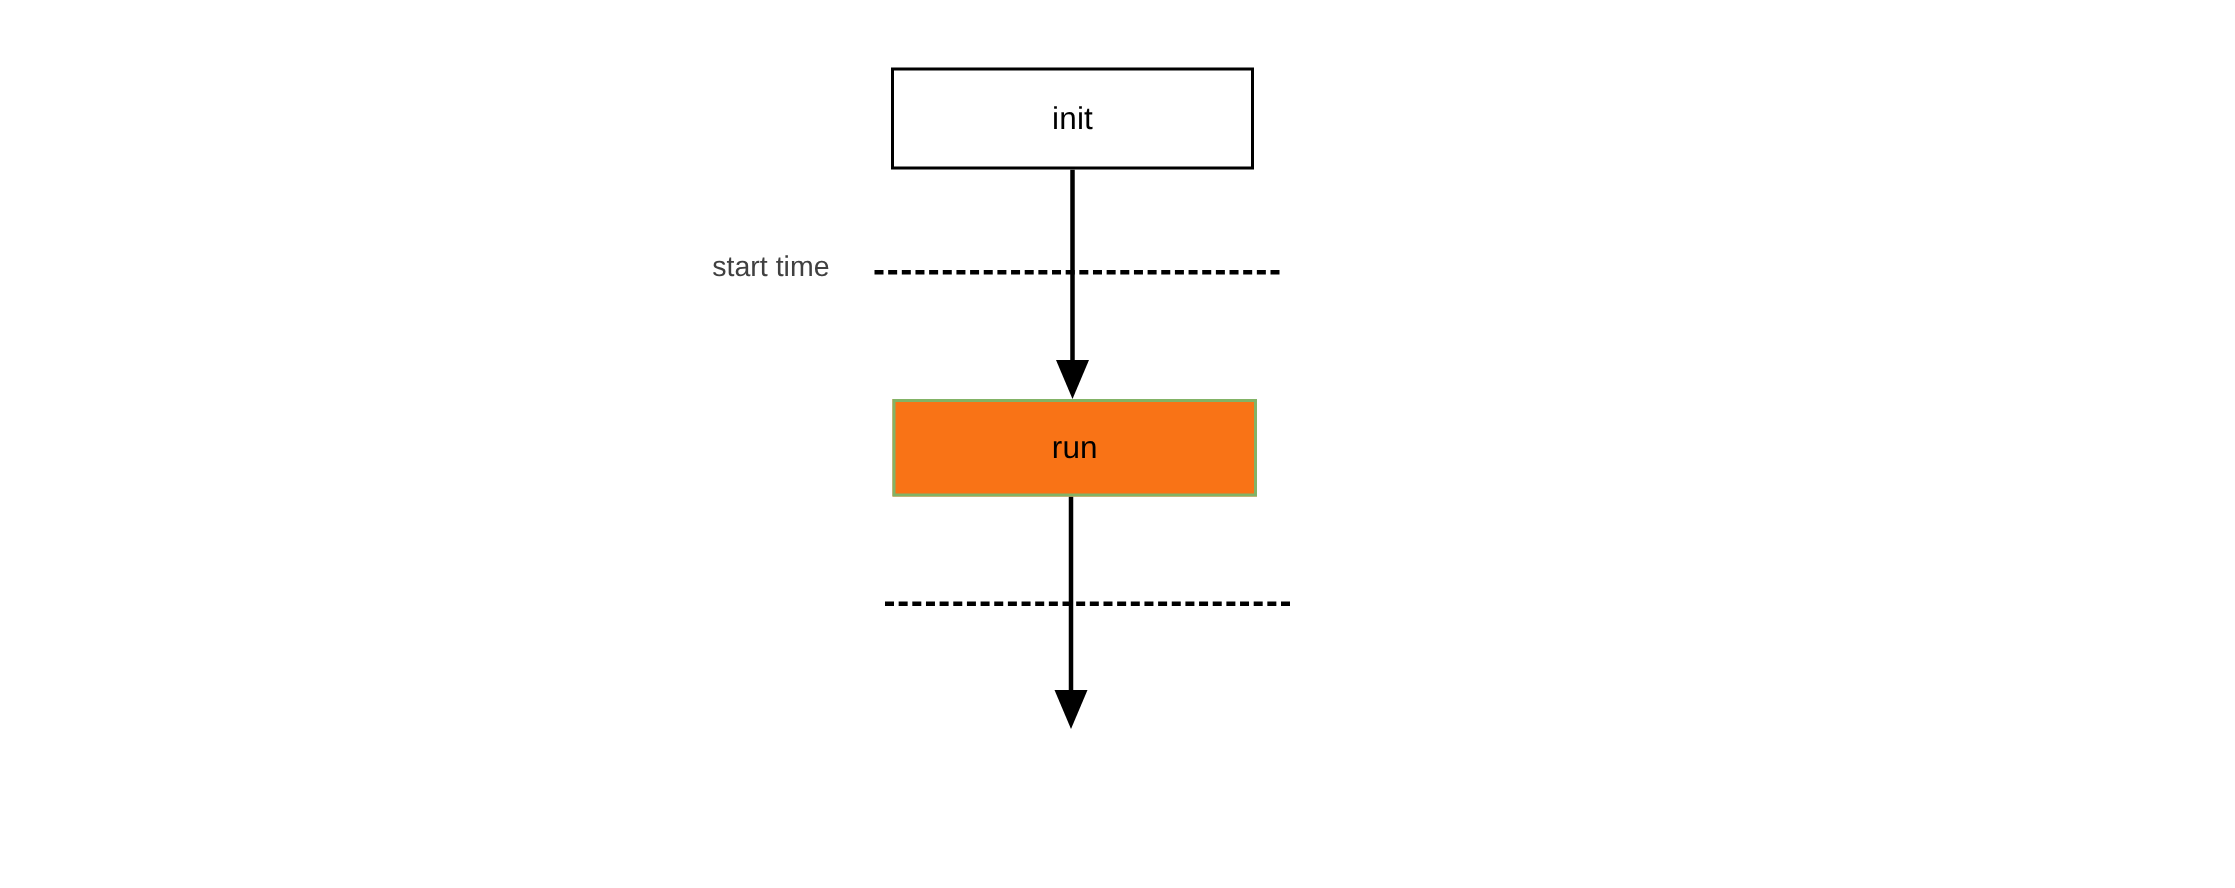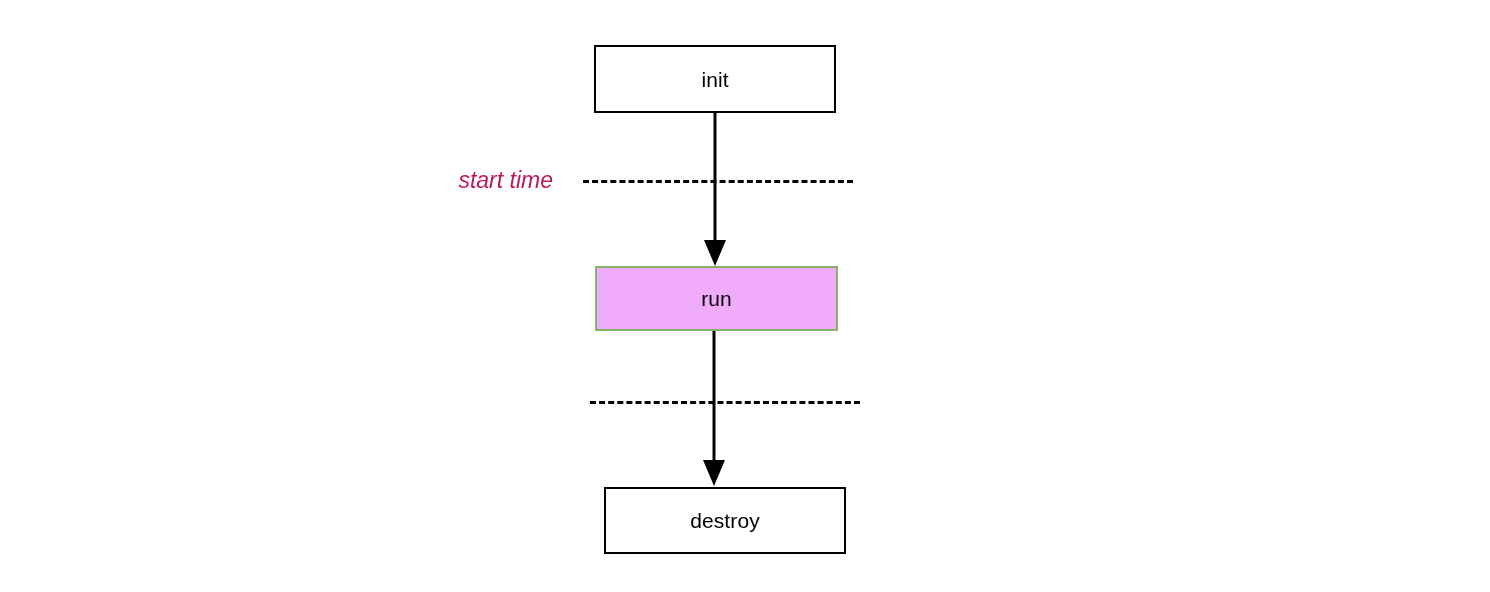--- a/index.html
+++ b/index.html
@@ -35,40 +35,39 @@
     width: 242px;
     height: 68px;
     background: #ffffff;
     border: 2px solid #000000;
   }
   .node-run {
     left: 595px;
     top: 266px;
     width: 243px;
     height: 65px;
-    background: #f0abfc;
+    background: #f97316;
     border: 2px solid #82b366;
   }
   .node-destroy {
     left: 604px;
     top: 487px;
     width: 242px;
     height: 67px;
     background: #ffffff;
     border: 2px solid #000000;
   }
   .node-label {
     display: block;
   }
   .marker-label {
     position: absolute;
     font-family: "Liberation Sans", sans-serif;
-    font-style: italic;
-    font-size: 23px;
-    color: #be185d;
+    font-size: 19px;
+    color: #404040;
     white-space: nowrap;
     text-align: right;
     line-height: 1;
   }
   .marker-label-start {
     left: 313px;
     top: 169px;
     width: 240px;
   }
   .marker-label-end {
@@ -123,17 +122,14 @@
 
   <div class="marker-label marker-label-start">start time</div>
   <div class="dash-line dash-line-start"></div>
 
   <div class="node node-run">
     <span class="node-label">run</span>
   </div>
 
   <div class="dash-line dash-line-end"></div>
 
-  <div class="node node-destroy">
-    <span class="node-label">destroy</span>
-  </div>
 
 </div>
 
 </body></html>

